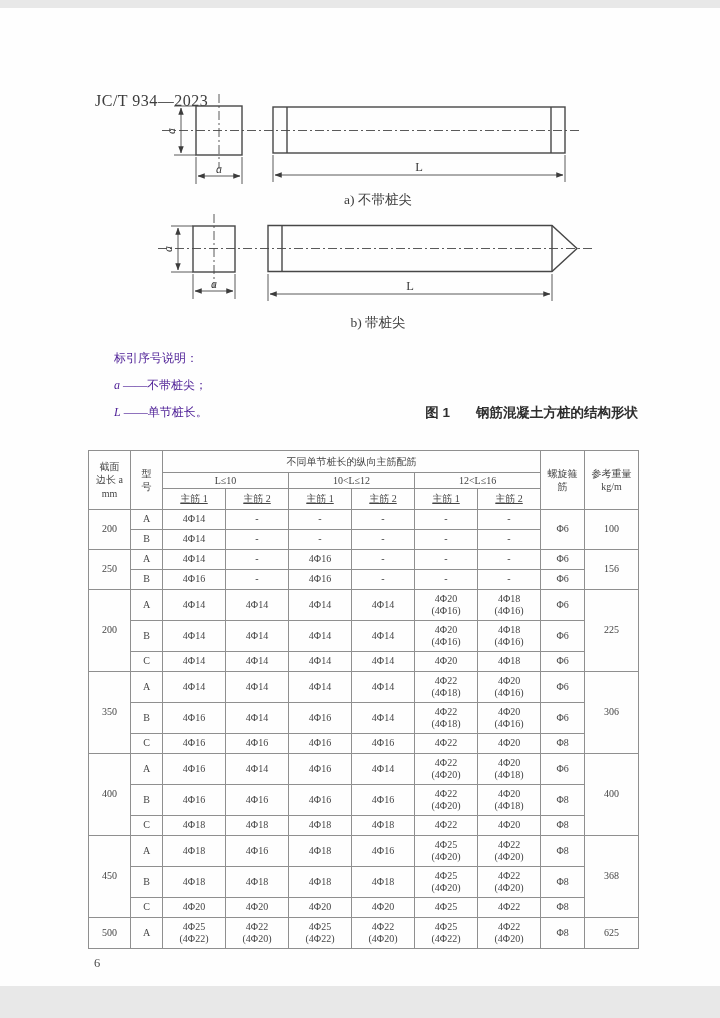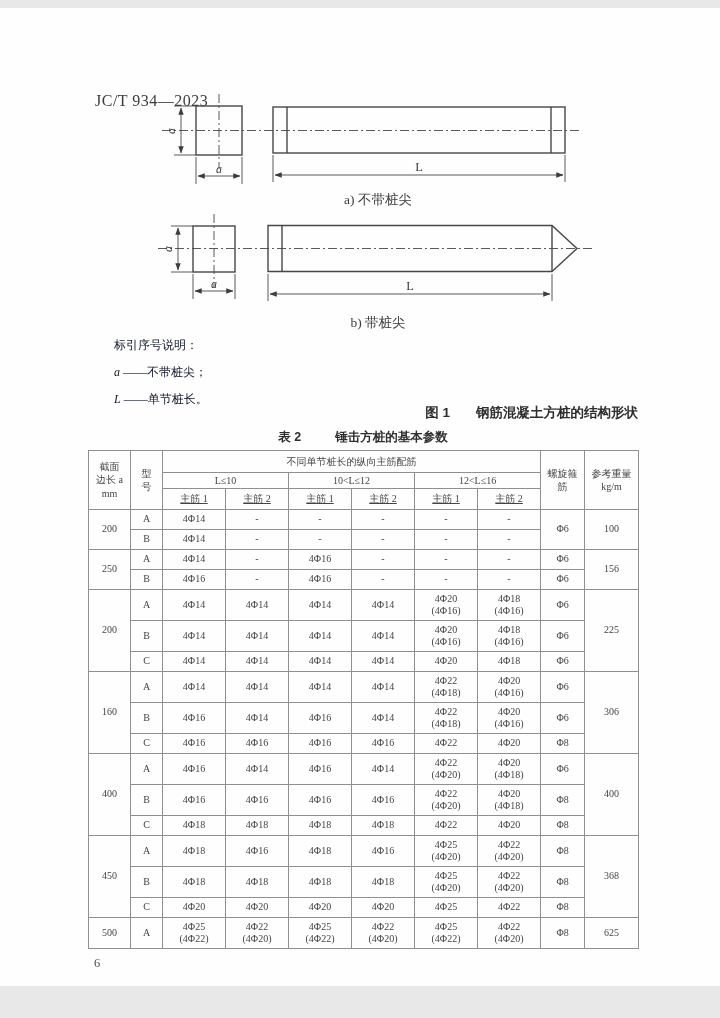--- a/index.html
+++ b/index.html
@@ -7,21 +7,21 @@
     position:relative;width:720px;height:978px;background:#fefefe;
     font-family:"Liberation Serif","DejaVu Serif",serif;color:#3a3a3a;
     overflow:hidden;margin:8px auto;
   }
   .doc-header{
     position:absolute;left:95px;top:84px;font-size:16px;color:#3c3c3c;
     letter-spacing:.5px;
   }
   .figure-svg{position:absolute;left:0;top:0;}
   .figure-svg text{font-family:"Liberation Serif","DejaVu Serif",serif;fill:#3c3c3c;}
-  .notes{position:absolute;left:114px;top:330px;font-size:12px;color:#0f172a;}
+  .notes{position:absolute;left:114px;top:343px;font-size:12px;color:#4c1d95;}
   .notes .nline{margin-bottom:13px;line-height:14px;}
   .notes .sym{font-style:italic;margin-right:3px;}
   .fig-caption{
     position:absolute;left:88px;top:396px;width:550px;text-align:right;
     font-family:"Liberation Sans","DejaVu Sans",sans-serif;
     font-weight:bold;font-size:13.5px;color:#2e2e2e;
   }
   .fig-caption .pfx{margin-right:26px;}
   .tbl-title{
     position:absolute;left:88px;top:421px;width:550px;text-align:center;
@@ -117,23 +117,20 @@
   <div class="notes">
     <div class="nline">标引序号说明：</div>
     <div class="nline"><span class="sym">a</span><span>——不带桩尖；</span></div>
     <div class="nline"><span class="sym">L</span><span>——单节桩长。</span></div>
   </div>
 
   <div class="fig-caption">
     <span class="pfx">图 1</span><span>钢筋混凝土方桩的结构形状</span>
   </div>
 
-  <div class="tbl-title">
-    <span class="pfx">表 2</span><span>锤击方桩的基本参数</span>
-  </div>
 
   <table class="ptable">
     <colgroup>
       <col style="width:42px">
         <col style="width:32px">
       <col style="width:63px">
         <col style="width:63px">
         <col style="width:63px">
       <col style="width:63px">
         <col style="width:63px">
@@ -242,21 +239,21 @@
           <td>C</td>
           <td>4Φ14</td>
           <td>4Φ14</td>
           <td>4Φ14</td>
           <td>4Φ14</td>
           <td>4Φ20</td>
           <td>4Φ18</td>
           <td>Φ6</td>
         </tr>
         <tr class="dbl">
-          <td rowspan="3">160</td>
+          <td rowspan="3">350</td>
           <td>A</td>
           <td>4Φ14</td>
           <td>4Φ14</td>
           <td>4Φ14</td>
           <td>4Φ14</td>
           <td>4Φ22
 (4Φ18)</td>
           <td>4Φ20
 (4Φ16)</td>
           <td>Φ6</td>

